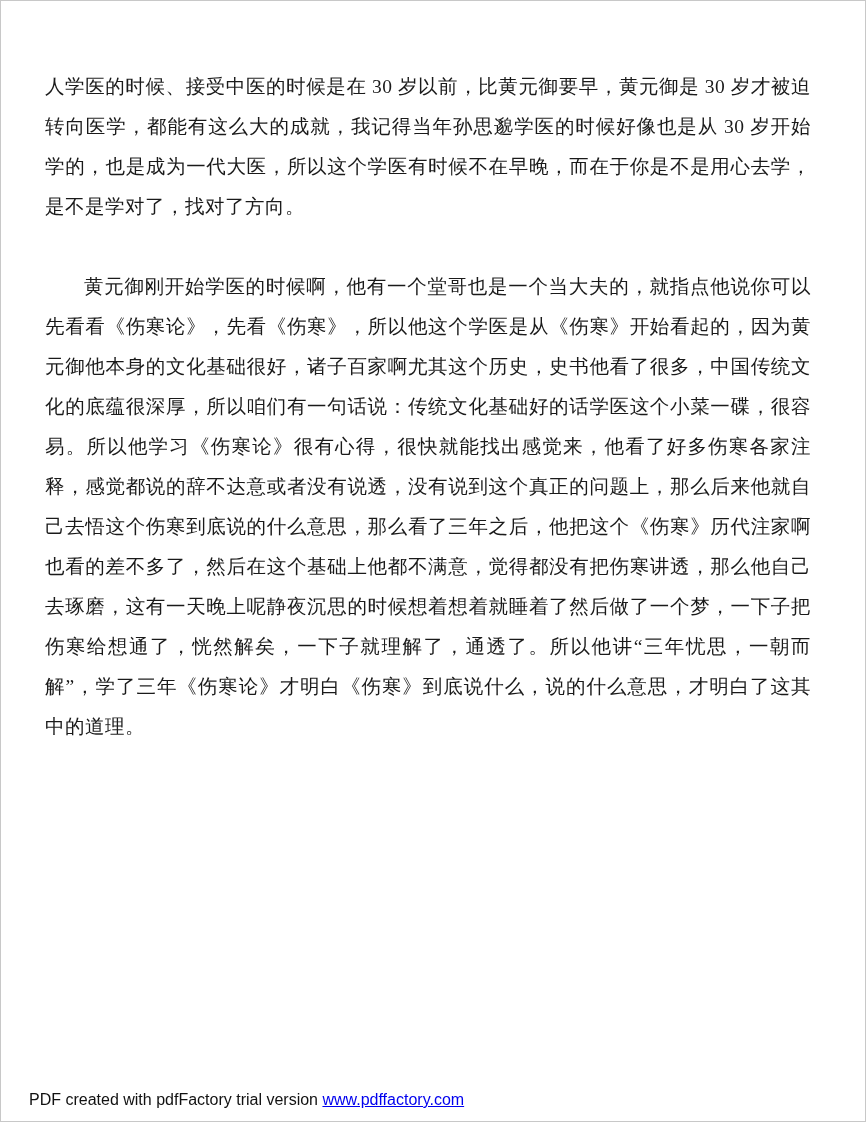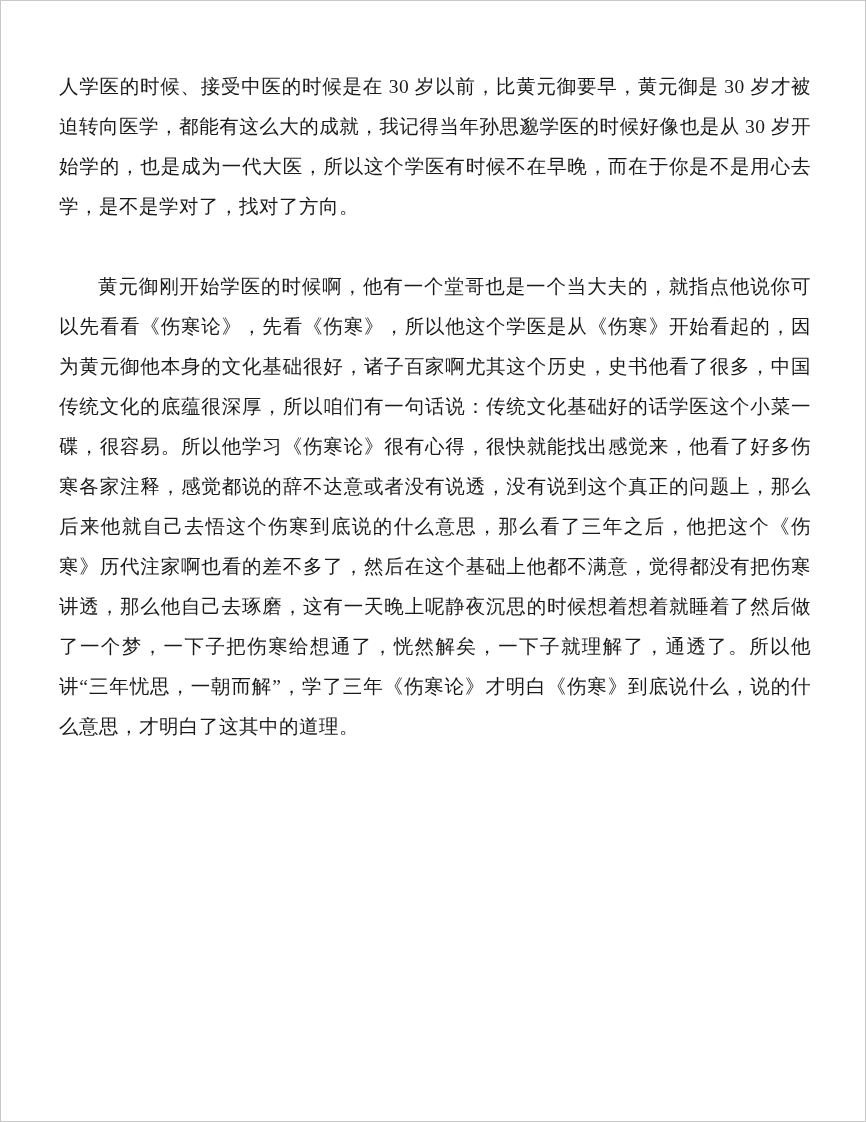--- a/index.html
+++ b/index.html
@@ -14,21 +14,21 @@
     height: 1122px;
     background: #ffffff;
     border: 1px solid #c8c8c8;
     overflow: hidden;
     font-family: "Liberation Serif", "DejaVu Serif", serif;
     color: #1a1a1a;
   }
   .content {
     position: absolute;
     top: 66px;
-    left: 58px;
+    left: 44px;
     right: 54px;
   }
   .para {
     margin: 0 0 40px 0;
     font-size: 19.5px;
     line-height: 40px;
     text-align: justify;
     text-justify: inter-ideograph;
     letter-spacing: 0.5px;
     word-break: break-all;
@@ -56,14 +56,17 @@
 
 <div class="page">
 
   <div class="content">
     <p class="para">人学医的时候、接受中医的时候是在 30 岁以前，比黄元御要早，黄元御是 30 岁才被迫转向医学，都能有这么大的成就，我记得当年孙思邈学医的时候好像也是从 30 岁开始学的，也是成为一代大医，所以这个学医有时候不在早晚，而在于你是不是用心去学，是不是学对了，找对了方向。</p>
 
     <p class="para indent">黄元御刚开始学医的时候啊，他有一个堂哥也是一个当大夫的，就指点他说你可以先看看《伤寒论》，先看《伤寒》，所以他这个学医是从《伤寒》开始看起的，因为黄元御他本身的文化基础很好，诸子百家啊尤其这个历史，史书他看了很多，中国传统文化的底蕴很深厚，所以咱们有一句话说：传统文化基础好的话学医这个小菜一碟，很容易。所以他学习《伤寒论》很有心得，很快就能找出感觉来，他看了好多伤寒各家注释，感觉都说的辞不达意或者没有说透，没有说到这个真正的问题上，那么后来他就自己去悟这个伤寒到底说的什么意思，那么看了三年之后，他把这个《伤寒》历代注家啊也看的差不多了，然后在这个基础上他都不满意，觉得都没有把伤寒讲透，那么他自己去琢磨，这有一天晚上呢静夜沉思的时候想着想着就睡着了然后做了一个梦，一下子把伤寒给想通了，恍然解矣，一下子就理解了，通透了。所以他讲“三年忧思，一朝而解”，学了三年《伤寒论》才明白《伤寒》到底说什么，说的什么意思，才明白了这其中的道理。</p>
 
   </div>
 
+  <div class="footer">
+    <span>PDF created with pdfFactory trial version </span><a href="#">www.pdffactory.com</a>
+  </div>
 
 </div>
 
 </body></html>

